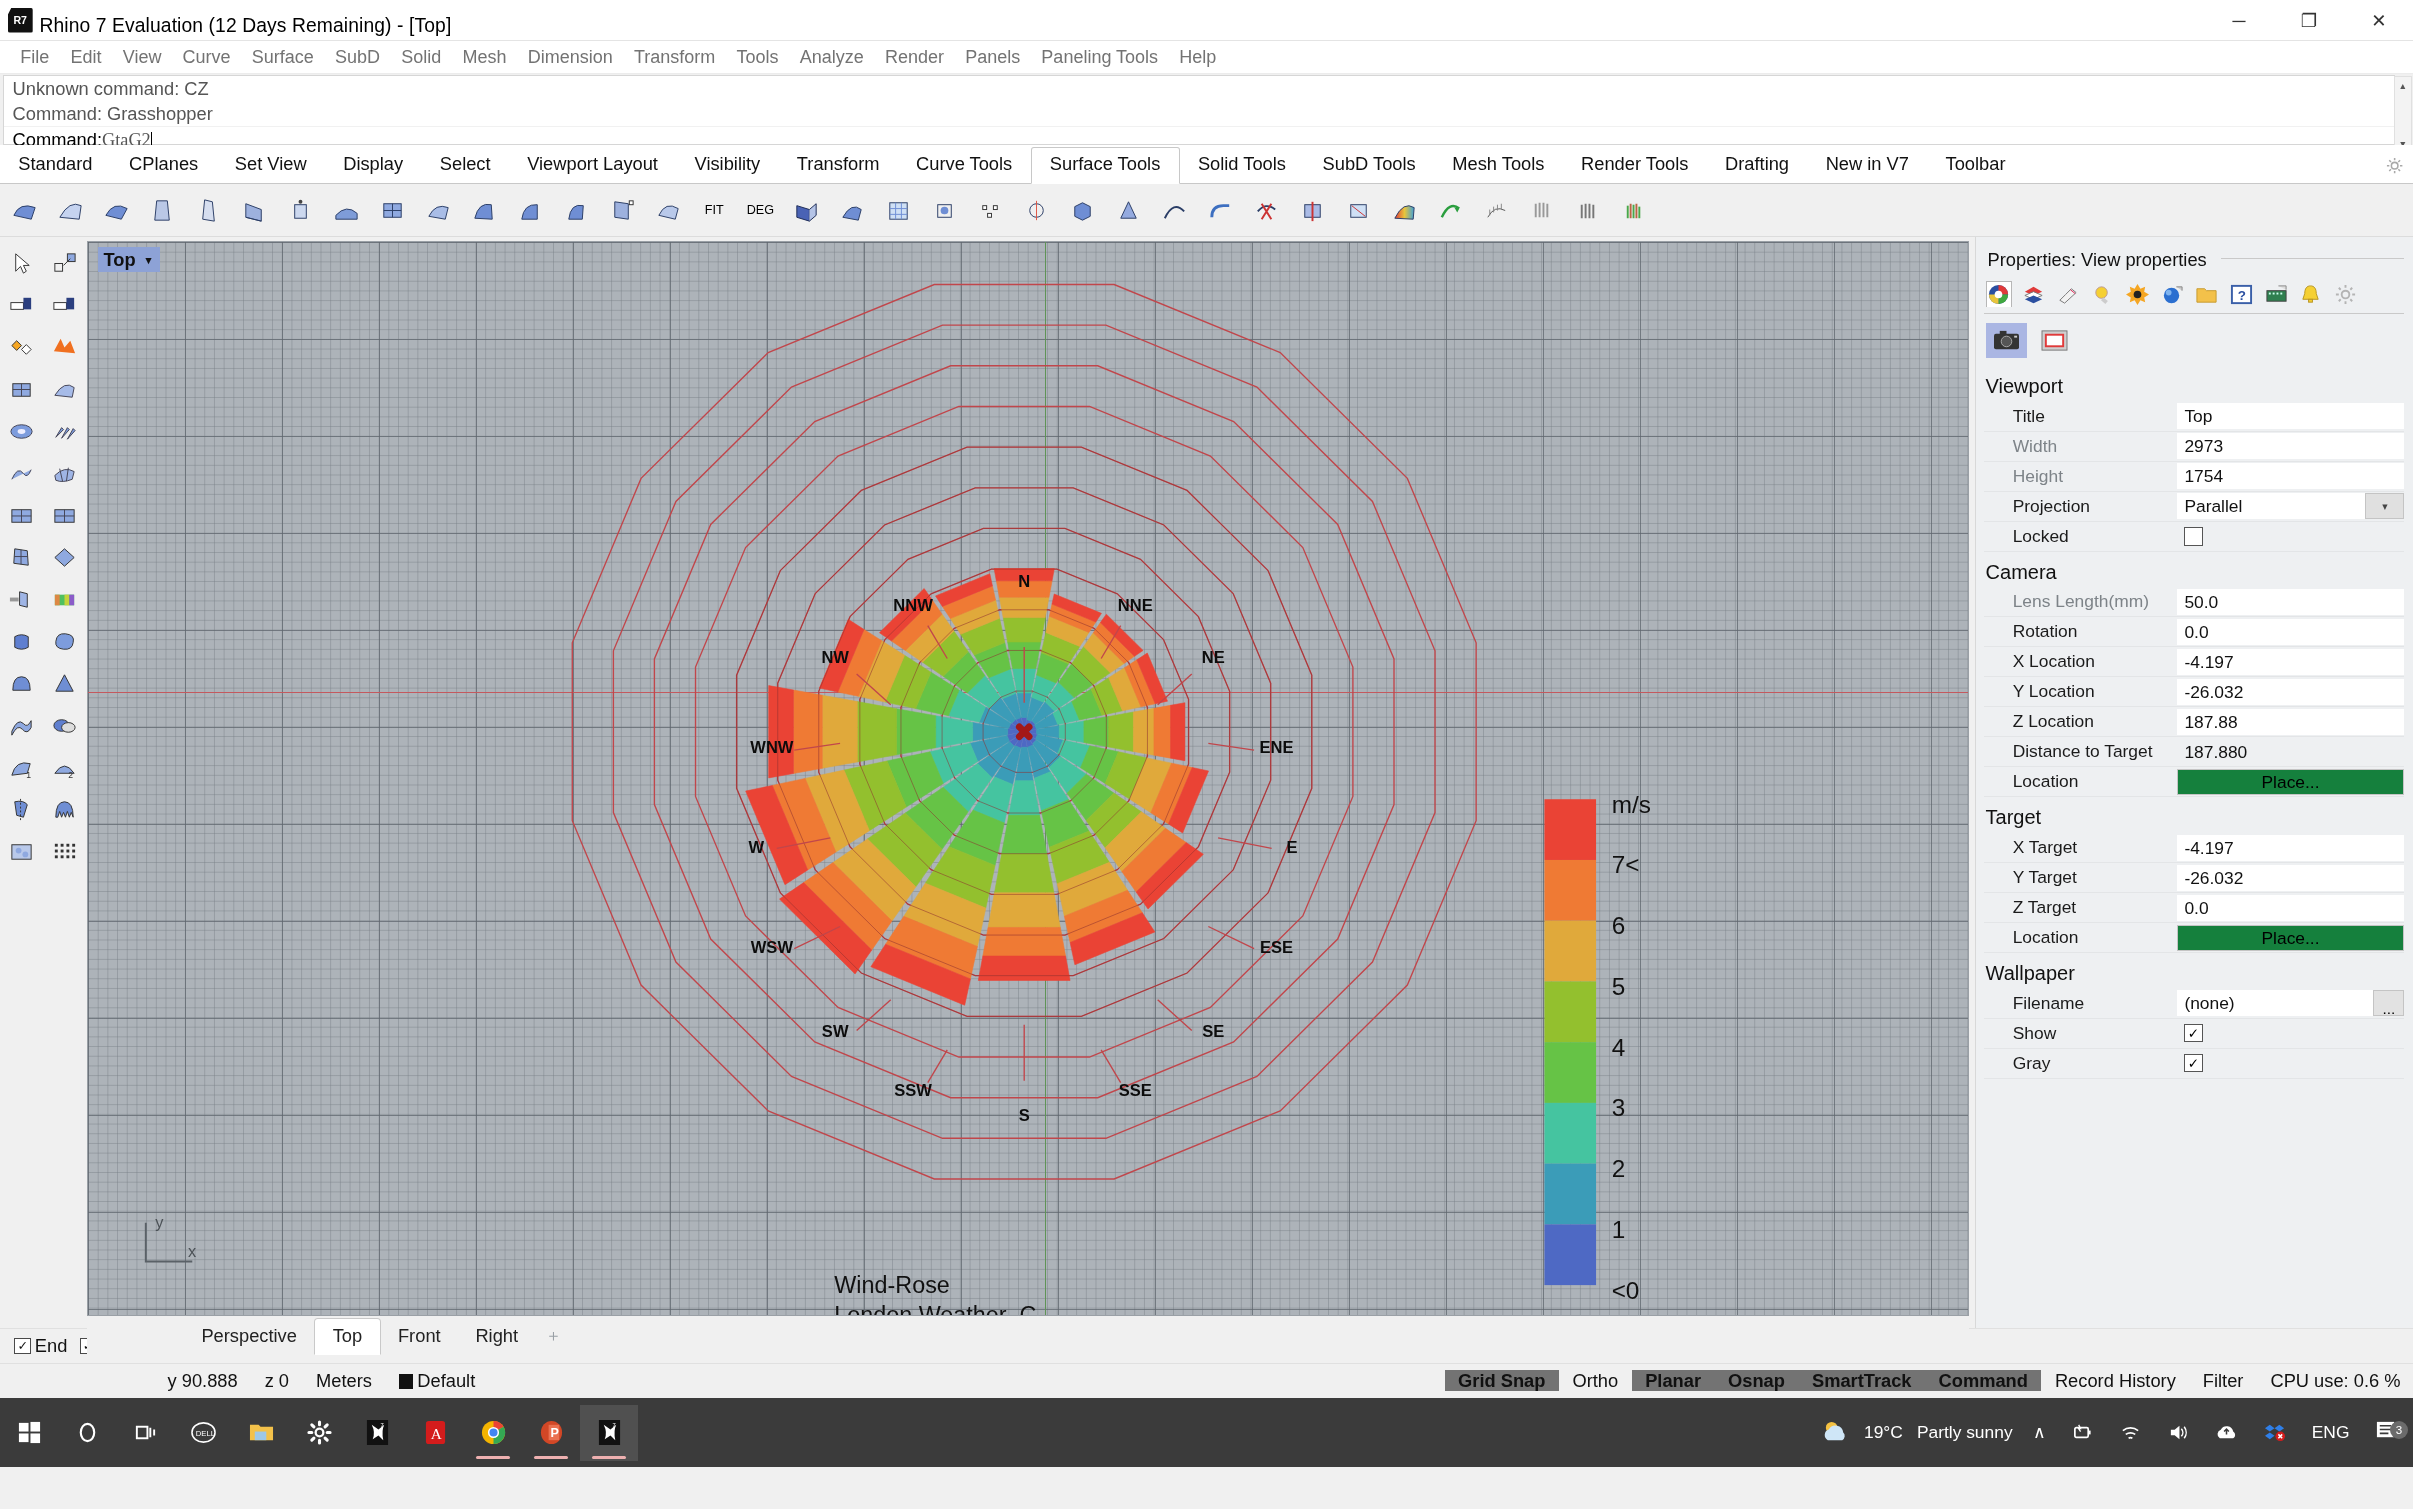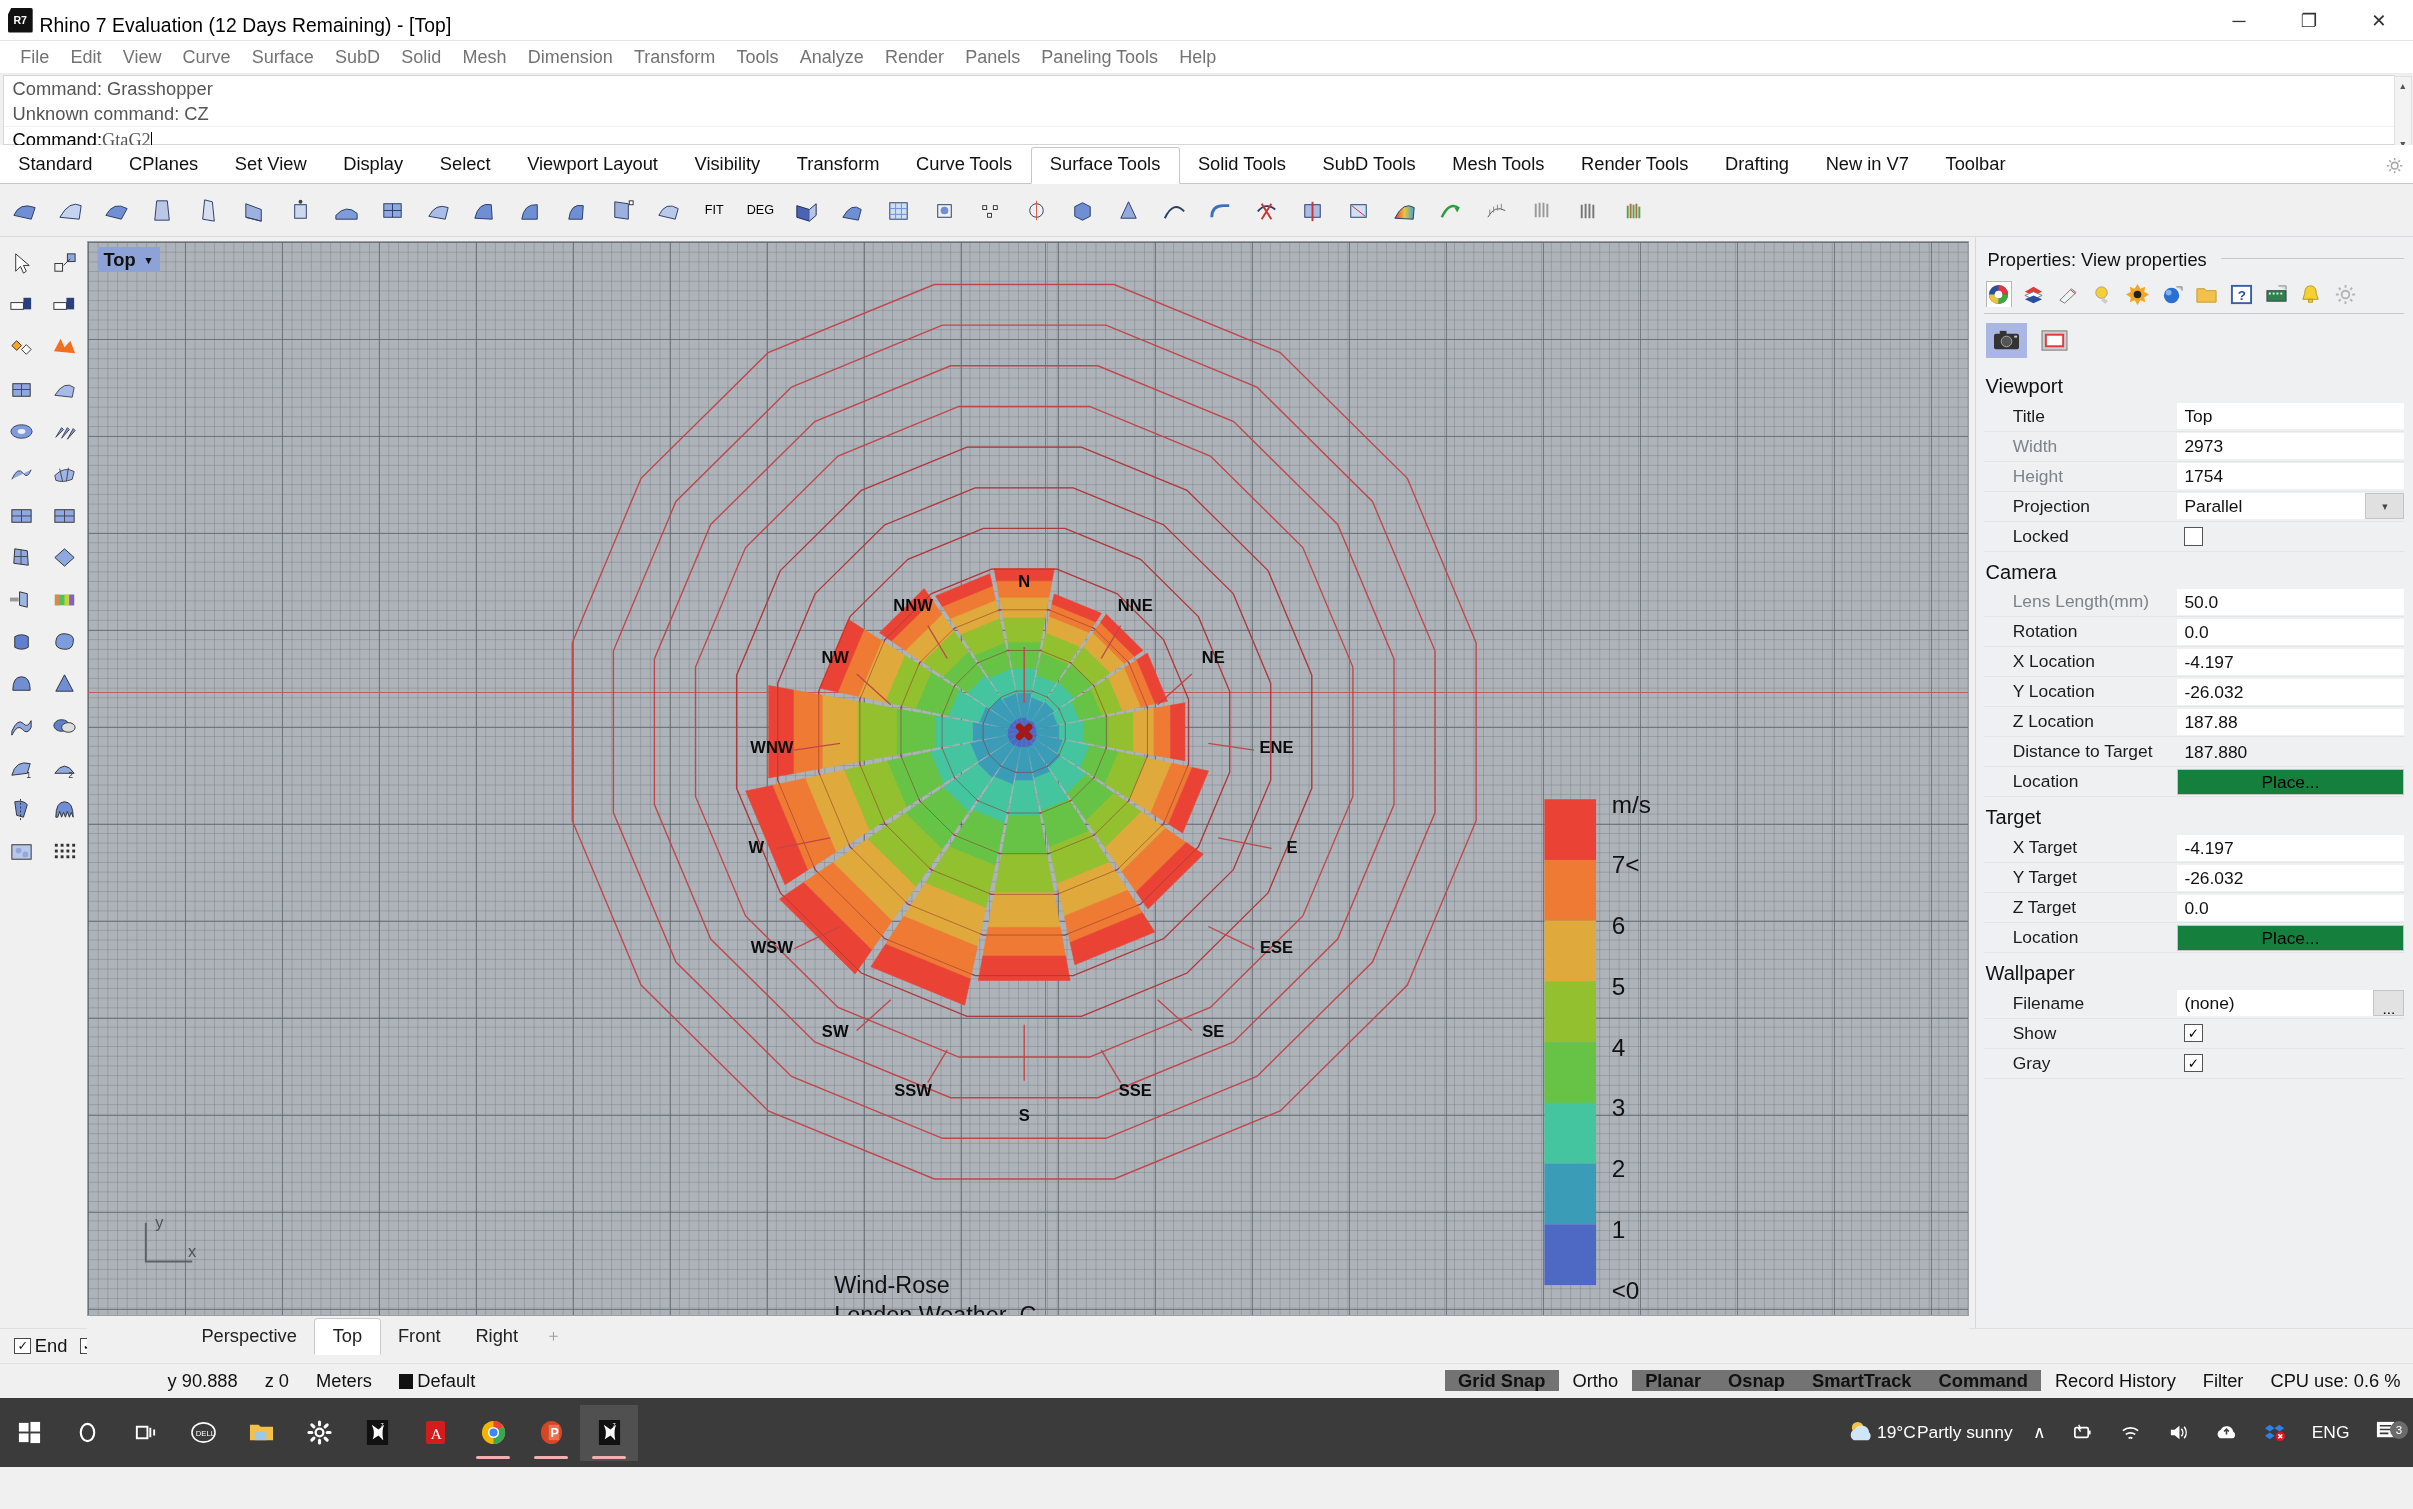--- a/index.html
+++ b/index.html
@@ -113,21 +113,21 @@
   .sb{padding:0 13.5px;}
   .sb.hl{background:#737373;font-weight:bold;}
   #mini-popup{position:absolute;left:11.6px;bottom:54px;width:193px;height:41px;background:#fff;border:1px solid #cfcfcf;display:flex;align-items:center;justify-content:space-around;font-size:16.4px;color:#555;}
   
   #taskbar{height:69px;background:#3b3b3b;display:flex;align-items:center;position:relative;}
   .tbi{width:58px;height:56px;display:flex;align-items:center;justify-content:center;position:relative;}
   .tbi.active{background:#505050;}
   .tbi .under{position:absolute;bottom:1.9px;left:11.6px;right:11.6px;height:2.9px;background:#eeb0b0;border-radius:1.9px;}
   #tray{position:absolute;right:0;height:56px;display:flex;align-items:center;gap:0;color:#fff;font-size:17.4px;}
   .tray-i{padding:0 12.6px;display:flex;align-items:center;justify-content:center;}
-  #weather{display:flex;align-items:center;gap:1px;padding-right:7.7px;}
+  #weather{display:flex;align-items:center;gap:14px;padding-right:7.7px;}
   #notif{position:relative;padding:0 15.4px 0 11.6px;}
   #notif .cnt{position:absolute;right:5.8px;bottom:7.7px;background:#6b6b6b;color:#fff;border-radius:50%;width:18.3px;height:18.3px;font-size:11.6px;display:flex;align-items:center;justify-content:center;}
 </style>
 </head>
 <body>
 
 <div id="titlebar">
   <div id="rhino-logo">R7</div>
   <div id="title-text">Rhino 7 Evaluation (12 Days Remaining) - [Top]</div>
   <div id="wincontrols">
@@ -150,22 +150,22 @@
   <span>Transform</span>
   <span>Tools</span>
   <span>Analyze</span>
   <span>Render</span>
   <span>Panels</span>
   <span>Paneling Tools</span>
   <span>Help</span>
 </div>
 
 <div id="cmdarea">
+  <div class="cmdline">Unknown command: CZ</div>
   <div class="cmdline">Command: Grasshopper</div>
-  <div class="cmdline">Unknown command: CZ</div>
   <div class="cmdline active">
     <span>Command:</span><span class="typed">GtaG2</span><span class="caret"></span>
   </div>
   <div id="cmd-scroll">
     <div class="cmdarrow">▲</div>
     <div style="height:41px"></div>
     <div class="cmdarrow">▼</div>
   </div>
 </div>
 

